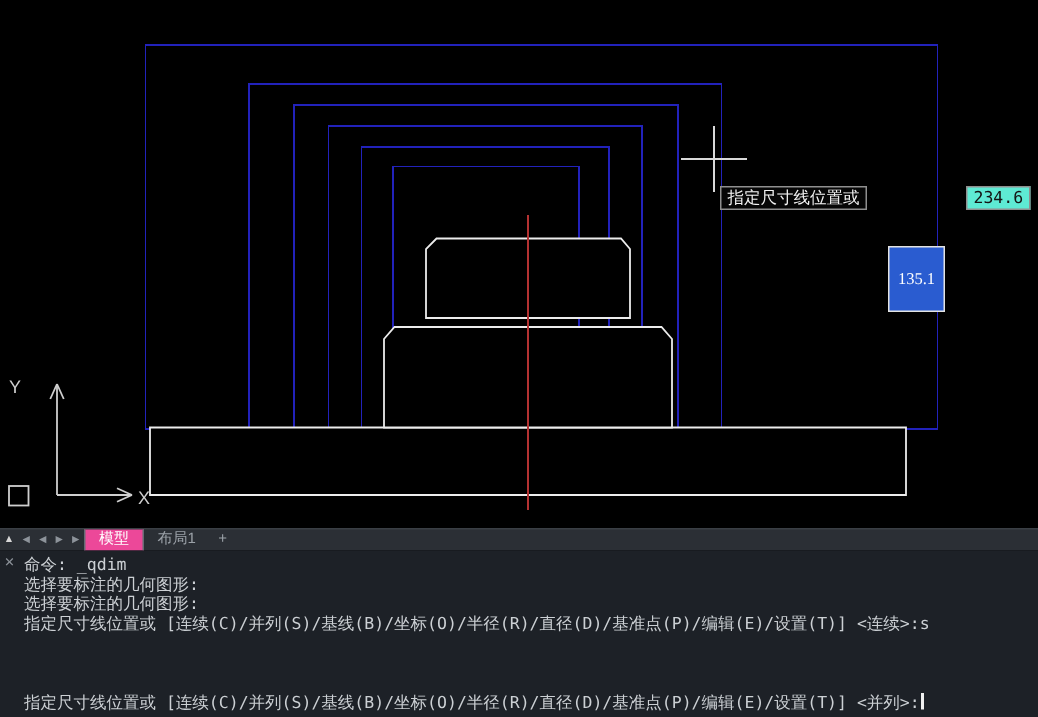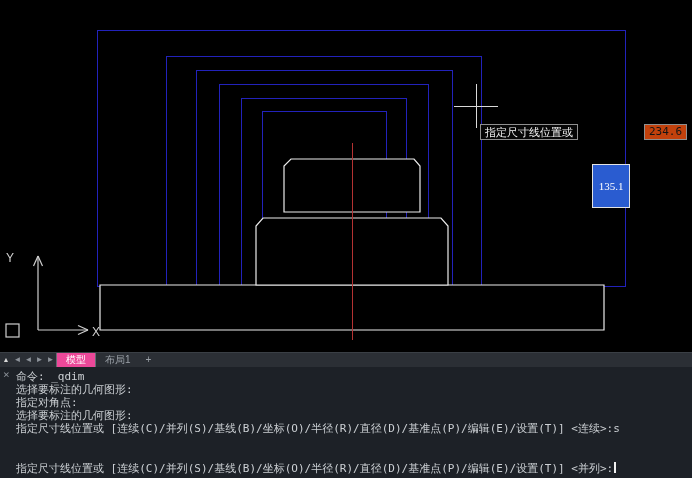--- a/index.html
+++ b/index.html
@@ -10,21 +10,21 @@
   
   .viewport { position:relative; width:692px; height:352px; background:#000; }
   .viewport svg { position:absolute; left:0; top:0; }
 
   
   .tooltip { position:absolute; left:480px; top:124px; display:flex; align-items:flex-start; gap:14px;
              font-size:11px; line-height:14px; white-space:nowrap; }
   .tip-label { background:#060606; color:#f4f4f4; border:1px solid #8f8f8f; padding:0 4px; }
   .tip-val1 { background:#2a5cd0; color:#ffffff; border:1px solid #e3e3e3; padding:14px 4px;
               min-width:38px; text-align:center; font-family:Liberation Serif, serif;margin-top:40px; }
-  .tip-val2 { background:#c2410c; color:#141414; border:1px solid #8f8f8f; padding:0 4px;
+  .tip-val2 { background:#5eead4; color:#141414; border:1px solid #8f8f8f; padding:0 4px;
               min-width:38px; text-align:center; font-family:"DejaVu Sans Mono",monospace; }
 
   
   .tabbar { height:15px; background:#2b2f35; border-top:1px solid #3a3f45; display:flex;
             align-items:stretch; font-size:10px; color:#9ba1a8; }
   .tab-collapse { width:12px; text-align:center; font-size:7px; line-height:14px; color:#d8d8d8; cursor:pointer; }
   .tab-nav { width:11px; text-align:center; font-size:8px; line-height:14px; cursor:pointer; color:#8d939a; }
   .tab { padding:0 9px; line-height:14px; cursor:pointer; }
   .tab.active { background:#ec4899; color:#ffffff; border-left:1px solid #666c74; border-right:1px solid #666c74; }
   .tab-add { padding:0 6px; line-height:14px; cursor:pointer; }
@@ -98,21 +98,20 @@
     <span class="tab active">模型</span>
     <span class="tab">布局1</span>
     <span class="tab-add">+</span>
   </div>
 
   <div class="cmd">
     <span class="cmd-close">×</span>
     <div>
       <div class="cmd-line">命令: _qdim</div>
       <div class="cmd-line">选择要标注的几何图形:</div>
-      <div class="cmd-line">指定对角点:</div>
       <div class="cmd-line">选择要标注的几何图形:</div>
       <div class="cmd-line">指定尺寸线位置或 [连续(C)/并列(S)/基线(B)/坐标(O)/半径(R)/直径(D)/基准点(P)/编辑(E)/设置(T)] &lt;连续&gt;:s</div>
     </div>
     <div class="cmd-input">
       <span>指定尺寸线位置或 [连续(C)/并列(S)/基线(B)/坐标(O)/半径(R)/直径(D)/基准点(P)/编辑(E)/设置(T)] &lt;并列&gt;:</span><span class="caret"></span>
     </div>
   </div>
 
 </div>
 

